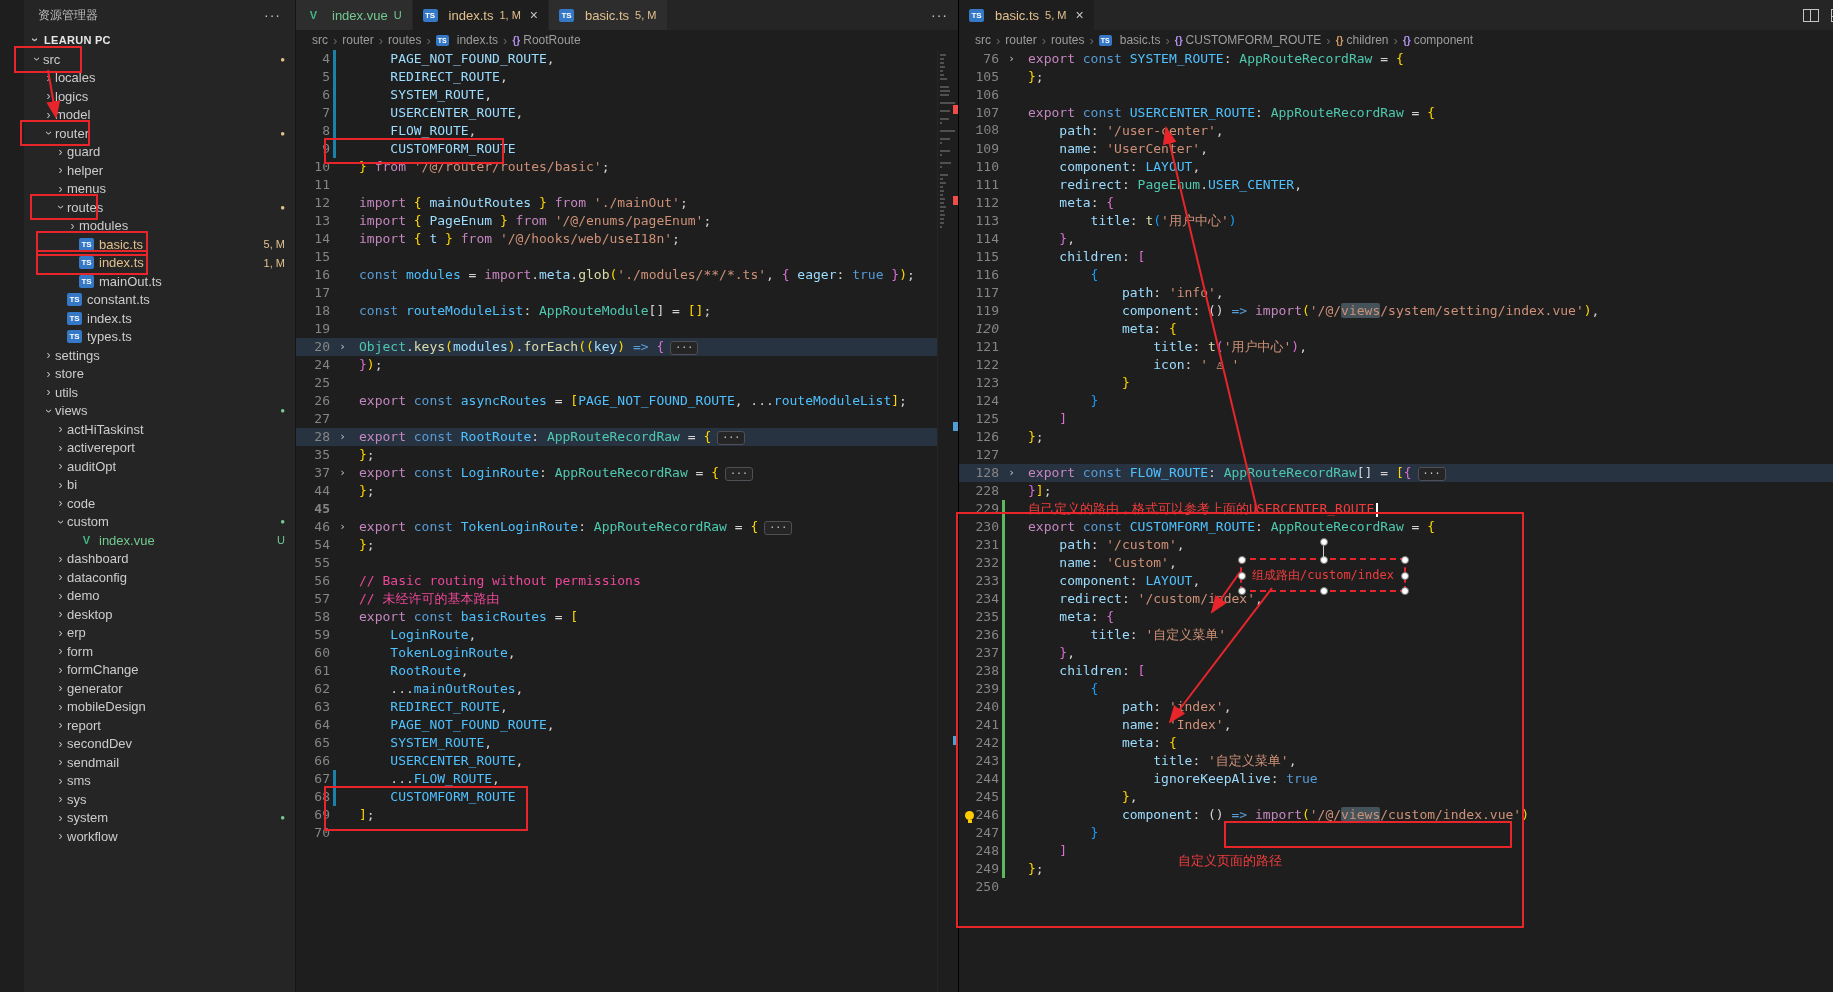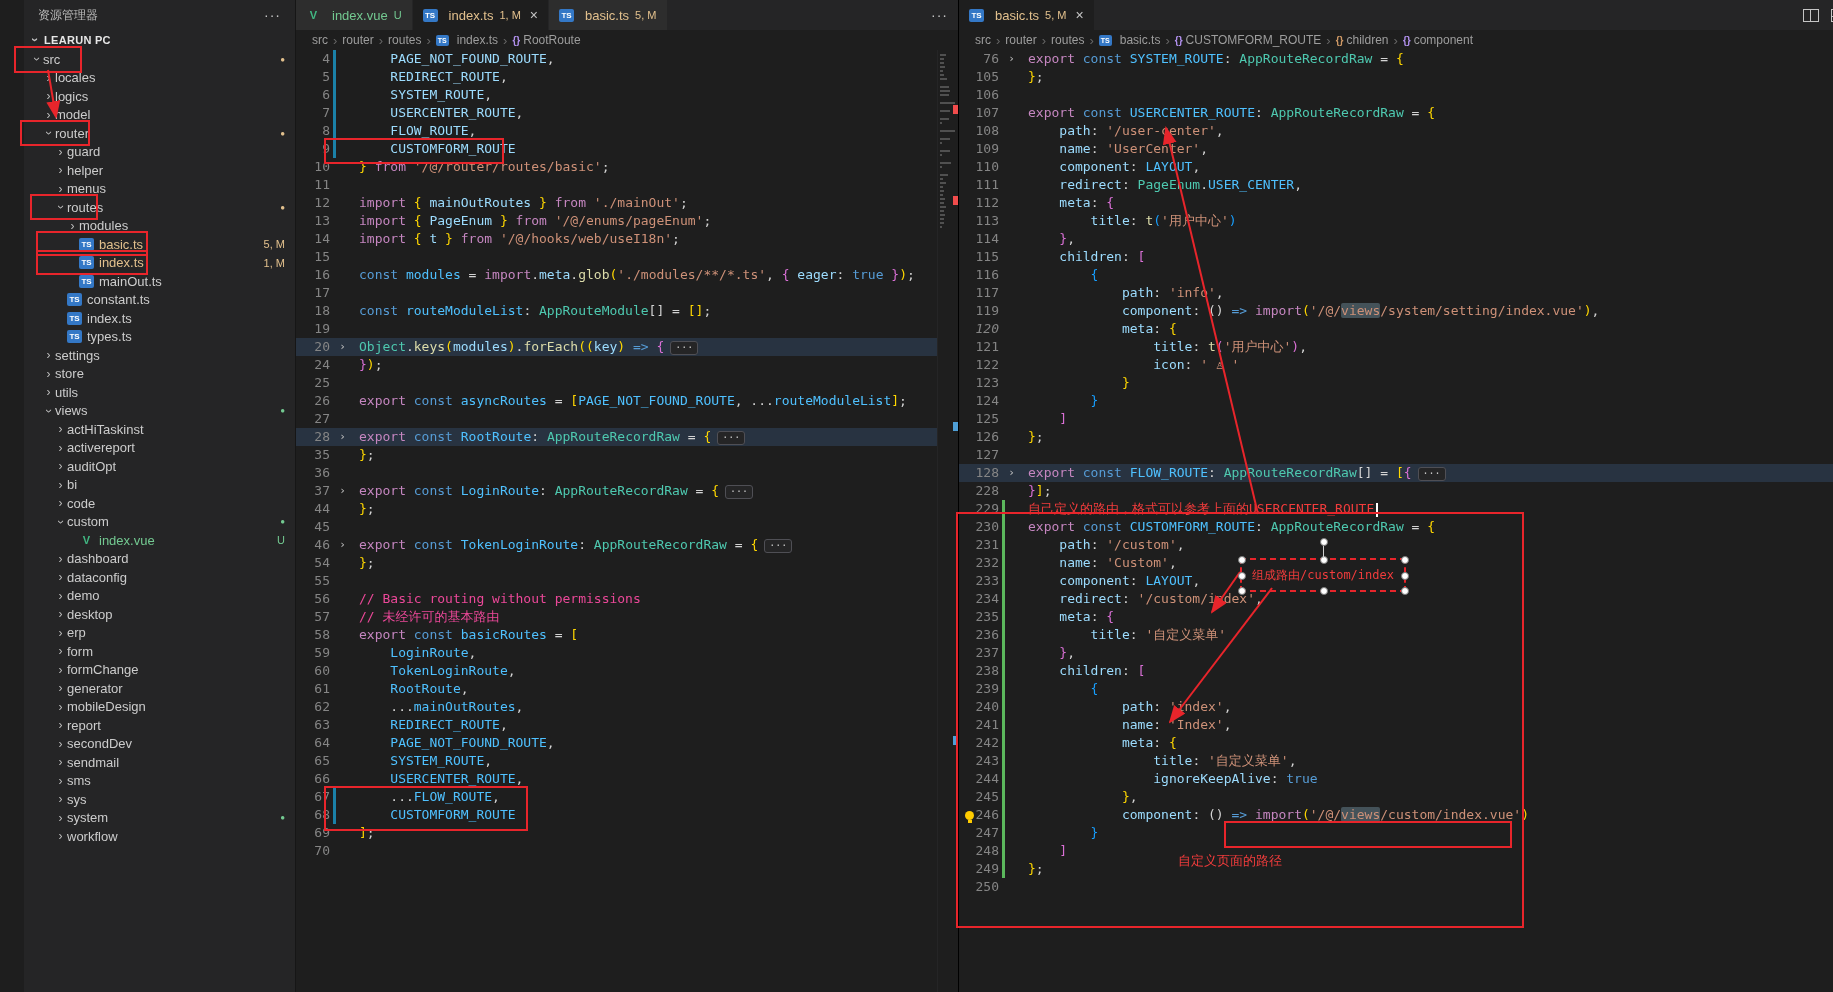--- a/index.html
+++ b/index.html
@@ -389,24 +389,23 @@
           <div class="cline"><span class="lnum" style="width: 34px;">17</span><span class="chbar"></span><span class="fold-ind"></span><span class="ltext"></span></div>
           <div class="cline"><span class="lnum" style="width: 34px;">18</span><span class="chbar"></span><span class="fold-ind"></span><span class="ltext"><span class="tk-d">const </span><span class="tk-c">routeModuleList</span><span class="tk-p">: </span><span class="tk-t">AppRouteModule</span><span class="tk-p">[] = </span><span class="tk-b1">[]</span><span class="tk-p">;</span></span></div>
           <div class="cline"><span class="lnum" style="width: 34px;">19</span><span class="chbar"></span><span class="fold-ind"></span><span class="ltext"></span></div>
           <div class="cline hl"><span class="lnum" style="width: 34px;">20</span><span class="chbar"></span><span class="fold-ind">›</span><span class="ltext"><span class="tk-t">Object</span><span class="tk-p">.</span><span class="tk-f">keys</span><span class="tk-b1">(</span><span class="tk-v">modules</span><span class="tk-b1">)</span><span class="tk-p">.</span><span class="tk-f">forEach</span><span class="tk-b1">((</span><span class="tk-v">key</span><span class="tk-b1">)</span><span class="tk-d"> =&gt; </span><span class="tk-b2">{</span><span class="fd">···</span></span></div>
           <div class="cline"><span class="lnum" style="width: 34px;">24</span><span class="chbar"></span><span class="fold-ind"></span><span class="ltext"><span class="tk-b2">}</span><span class="tk-b1">)</span><span class="tk-p">;</span></span></div>
           <div class="cline"><span class="lnum" style="width: 34px;">25</span><span class="chbar"></span><span class="fold-ind"></span><span class="ltext"></span></div>
           <div class="cline"><span class="lnum" style="width: 34px;">26</span><span class="chbar"></span><span class="fold-ind"></span><span class="ltext"><span class="tk-k">export </span><span class="tk-d">const </span><span class="tk-c">asyncRoutes</span><span class="tk-p"> = </span><span class="tk-b1">[</span><span class="tk-c">PAGE_NOT_FOUND_ROUTE</span><span class="tk-p">, ...</span><span class="tk-c">routeModuleList</span><span class="tk-b1">]</span><span class="tk-p">;</span></span></div>
           <div class="cline"><span class="lnum" style="width: 34px;">27</span><span class="chbar"></span><span class="fold-ind"></span><span class="ltext"></span></div>
           <div class="cline hl"><span class="lnum" style="width: 34px;">28</span><span class="chbar"></span><span class="fold-ind">›</span><span class="ltext"><span class="tk-k">export </span><span class="tk-d">const </span><span class="tk-c">RootRoute</span><span class="tk-p">: </span><span class="tk-t">AppRouteRecordRaw</span><span class="tk-p"> = </span><span class="tk-b1">{</span><span class="fd">···</span></span></div>
           <div class="cline"><span class="lnum" style="width: 34px;">35</span><span class="chbar"></span><span class="fold-ind"></span><span class="ltext"><span class="tk-b1">}</span><span class="tk-p">;</span></span></div>
-          <div class="cline"><span class="lnum" style="width: 34px;">36</span><span class="chbar"></span><span class="fold-ind"></span><span class="ltext"></span></div>
           <div class="cline"><span class="lnum" style="width: 34px;">37</span><span class="chbar"></span><span class="fold-ind">›</span><span class="ltext"><span class="tk-k">export </span><span class="tk-d">const </span><span class="tk-c">LoginRoute</span><span class="tk-p">: </span><span class="tk-t">AppRouteRecordRaw</span><span class="tk-p"> = </span><span class="tk-b1">{</span><span class="fd">···</span></span></div>
           <div class="cline"><span class="lnum" style="width: 34px;">44</span><span class="chbar"></span><span class="fold-ind"></span><span class="ltext"><span class="tk-b1">}</span><span class="tk-p">;</span></span></div>
-          <div class="cline"><span class="lnum" style="width: 34px;">45</span><span class="chbar"></span><span class="fold-ind"></span><span class="ltext"></span></div>
+          <div class="cline"><span class="lnum" style="width: 34px; font-weight: bold;">45</span><span class="chbar"></span><span class="fold-ind"></span><span class="ltext"></span></div>
           <div class="cline"><span class="lnum" style="width: 34px;">46</span><span class="chbar"></span><span class="fold-ind">›</span><span class="ltext"><span class="tk-k">export </span><span class="tk-d">const </span><span class="tk-c">TokenLoginRoute</span><span class="tk-p">: </span><span class="tk-t">AppRouteRecordRaw</span><span class="tk-p"> = </span><span class="tk-b1">{</span><span class="fd">···</span></span></div>
           <div class="cline"><span class="lnum" style="width: 34px;">54</span><span class="chbar"></span><span class="fold-ind"></span><span class="ltext"><span class="tk-b1">}</span><span class="tk-p">;</span></span></div>
           <div class="cline"><span class="lnum" style="width: 34px;">55</span><span class="chbar"></span><span class="fold-ind"></span><span class="ltext"></span></div>
           <div class="cline"><span class="lnum" style="width: 34px;">56</span><span class="chbar"></span><span class="fold-ind"></span><span class="ltext"><span class="tk-m">// Basic routing without permissions</span></span></div>
           <div class="cline"><span class="lnum" style="width: 34px;">57</span><span class="chbar"></span><span class="fold-ind"></span><span class="ltext"><span class="tk-m">// 未经许可的基本路由</span></span></div>
           <div class="cline"><span class="lnum" style="width: 34px;">58</span><span class="chbar"></span><span class="fold-ind"></span><span class="ltext"><span class="tk-k">export </span><span class="tk-d">const </span><span class="tk-c">basicRoutes</span><span class="tk-p"> = </span><span class="tk-b1">[</span></span></div>
           <div class="cline"><span class="lnum" style="width: 34px;">59</span><span class="chbar"></span><span class="fold-ind"></span><span class="ltext"><span class="tk-c">    LoginRoute</span><span class="tk-p">,</span></span></div>
           <div class="cline"><span class="lnum" style="width: 34px;">60</span><span class="chbar"></span><span class="fold-ind"></span><span class="ltext"><span class="tk-c">    TokenLoginRoute</span><span class="tk-p">,</span></span></div>
           <div class="cline"><span class="lnum" style="width: 34px;">61</span><span class="chbar"></span><span class="fold-ind"></span><span class="ltext"><span class="tk-c">    RootRoute</span><span class="tk-p">,</span></span></div>
           <div class="cline"><span class="lnum" style="width: 34px;">62</span><span class="chbar"></span><span class="fold-ind"></span><span class="ltext"><span class="tk-p">    ...</span><span class="tk-c">mainOutRoutes</span><span class="tk-p">,</span></span></div>
@@ -508,21 +507,21 @@
           <span class="sym" style="color: rgb(179, 146, 240);">{}</span>
           <span>component</span>
         </span>
       </div>
     <div class="code">
       <div>
           <div class="cline"><span class="lnum" style="width: 40px;">76</span><span class="chbar"></span><span class="fold-ind">›</span><span class="ltext"><span class="tk-k">export </span><span class="tk-d">const </span><span class="tk-c">SYSTEM_ROUTE</span><span class="tk-p">: </span><span class="tk-t">AppRouteRecordRaw</span><span class="tk-p"> = </span><span class="tk-b1">{</span></span></div>
           <div class="cline"><span class="lnum" style="width: 40px;">105</span><span class="chbar"></span><span class="fold-ind"></span><span class="ltext"><span class="tk-b1">}</span><span class="tk-p">;</span></span></div>
           <div class="cline"><span class="lnum" style="width: 40px;">106</span><span class="chbar"></span><span class="fold-ind"></span><span class="ltext"></span></div>
           <div class="cline"><span class="lnum" style="width: 40px;">107</span><span class="chbar"></span><span class="fold-ind"></span><span class="ltext"><span class="tk-k">export </span><span class="tk-d">const </span><span class="tk-c">USERCENTER_ROUTE</span><span class="tk-p">: </span><span class="tk-t">AppRouteRecordRaw</span><span class="tk-p"> = </span><span class="tk-b1">{</span></span></div>
-          <div class="cline"><span class="lnum" style="width: 40px;">108</span><span class="chbar"></span><span class="fold-ind"></span><span class="ltext"><span class="tk-v">    path</span><span class="tk-p">: </span><span class="tk-s">'/user-center'</span><span class="tk-p">,</span></span></div>
+          <div class="cline"><span class="lnum" style="width: 40px; font-family: Liberation Mono, monospace;">108</span><span class="chbar"></span><span class="fold-ind"></span><span class="ltext"><span class="tk-v">    path</span><span class="tk-p">: </span><span class="tk-s">'/user-center'</span><span class="tk-p">,</span></span></div>
           <div class="cline"><span class="lnum" style="width: 40px;">109</span><span class="chbar"></span><span class="fold-ind"></span><span class="ltext"><span class="tk-v">    name</span><span class="tk-p">: </span><span class="tk-s">'UserCenter'</span><span class="tk-p">,</span></span></div>
           <div class="cline"><span class="lnum" style="width: 40px;">110</span><span class="chbar"></span><span class="fold-ind"></span><span class="ltext"><span class="tk-v">    component</span><span class="tk-p">: </span><span class="tk-c">LAYOUT</span><span class="tk-p">,</span></span></div>
           <div class="cline"><span class="lnum" style="width: 40px;">111</span><span class="chbar"></span><span class="fold-ind"></span><span class="ltext"><span class="tk-v">    redirect</span><span class="tk-p">: </span><span class="tk-t">PageEnum</span><span class="tk-p">.</span><span class="tk-c">USER_CENTER</span><span class="tk-p">,</span></span></div>
           <div class="cline"><span class="lnum" style="width: 40px;">112</span><span class="chbar"></span><span class="fold-ind"></span><span class="ltext"><span class="tk-v">    meta</span><span class="tk-p">: </span><span class="tk-b2">{</span></span></div>
           <div class="cline"><span class="lnum" style="width: 40px;">113</span><span class="chbar"></span><span class="fold-ind"></span><span class="ltext"><span class="tk-v">        title</span><span class="tk-p">: </span><span class="tk-f">t</span><span class="tk-b3">(</span><span class="tk-s">'用户中心'</span><span class="tk-b3">)</span></span></div>
           <div class="cline"><span class="lnum" style="width: 40px;">114</span><span class="chbar"></span><span class="fold-ind"></span><span class="ltext"><span class="tk-b2">    }</span><span class="tk-p">,</span></span></div>
           <div class="cline"><span class="lnum" style="width: 40px;">115</span><span class="chbar"></span><span class="fold-ind"></span><span class="ltext"><span class="tk-v">    children</span><span class="tk-p">: </span><span class="tk-b2">[</span></span></div>
           <div class="cline"><span class="lnum" style="width: 40px;">116</span><span class="chbar"></span><span class="fold-ind"></span><span class="ltext"><span class="tk-b3">        {</span></span></div>
           <div class="cline"><span class="lnum" style="width: 40px;">117</span><span class="chbar"></span><span class="fold-ind"></span><span class="ltext"><span class="tk-v">            path</span><span class="tk-p">: </span><span class="tk-s">'info'</span><span class="tk-p">,</span></span></div>
           <div class="cline"><span class="lnum" style="width: 40px;">119</span><span class="chbar"></span><span class="fold-ind"></span><span class="ltext"><span class="tk-v">            component</span><span class="tk-p">: () </span><span class="tk-d">=&gt;</span><span class="tk-p"> </span><span class="tk-k">import</span><span class="tk-b1">(</span><span class="tk-s">'/@/</span><span class="tk-sh">views</span><span class="tk-s">/system/setting/index.vue'</span><span class="tk-b1">)</span><span class="tk-p">,</span></span></div>

